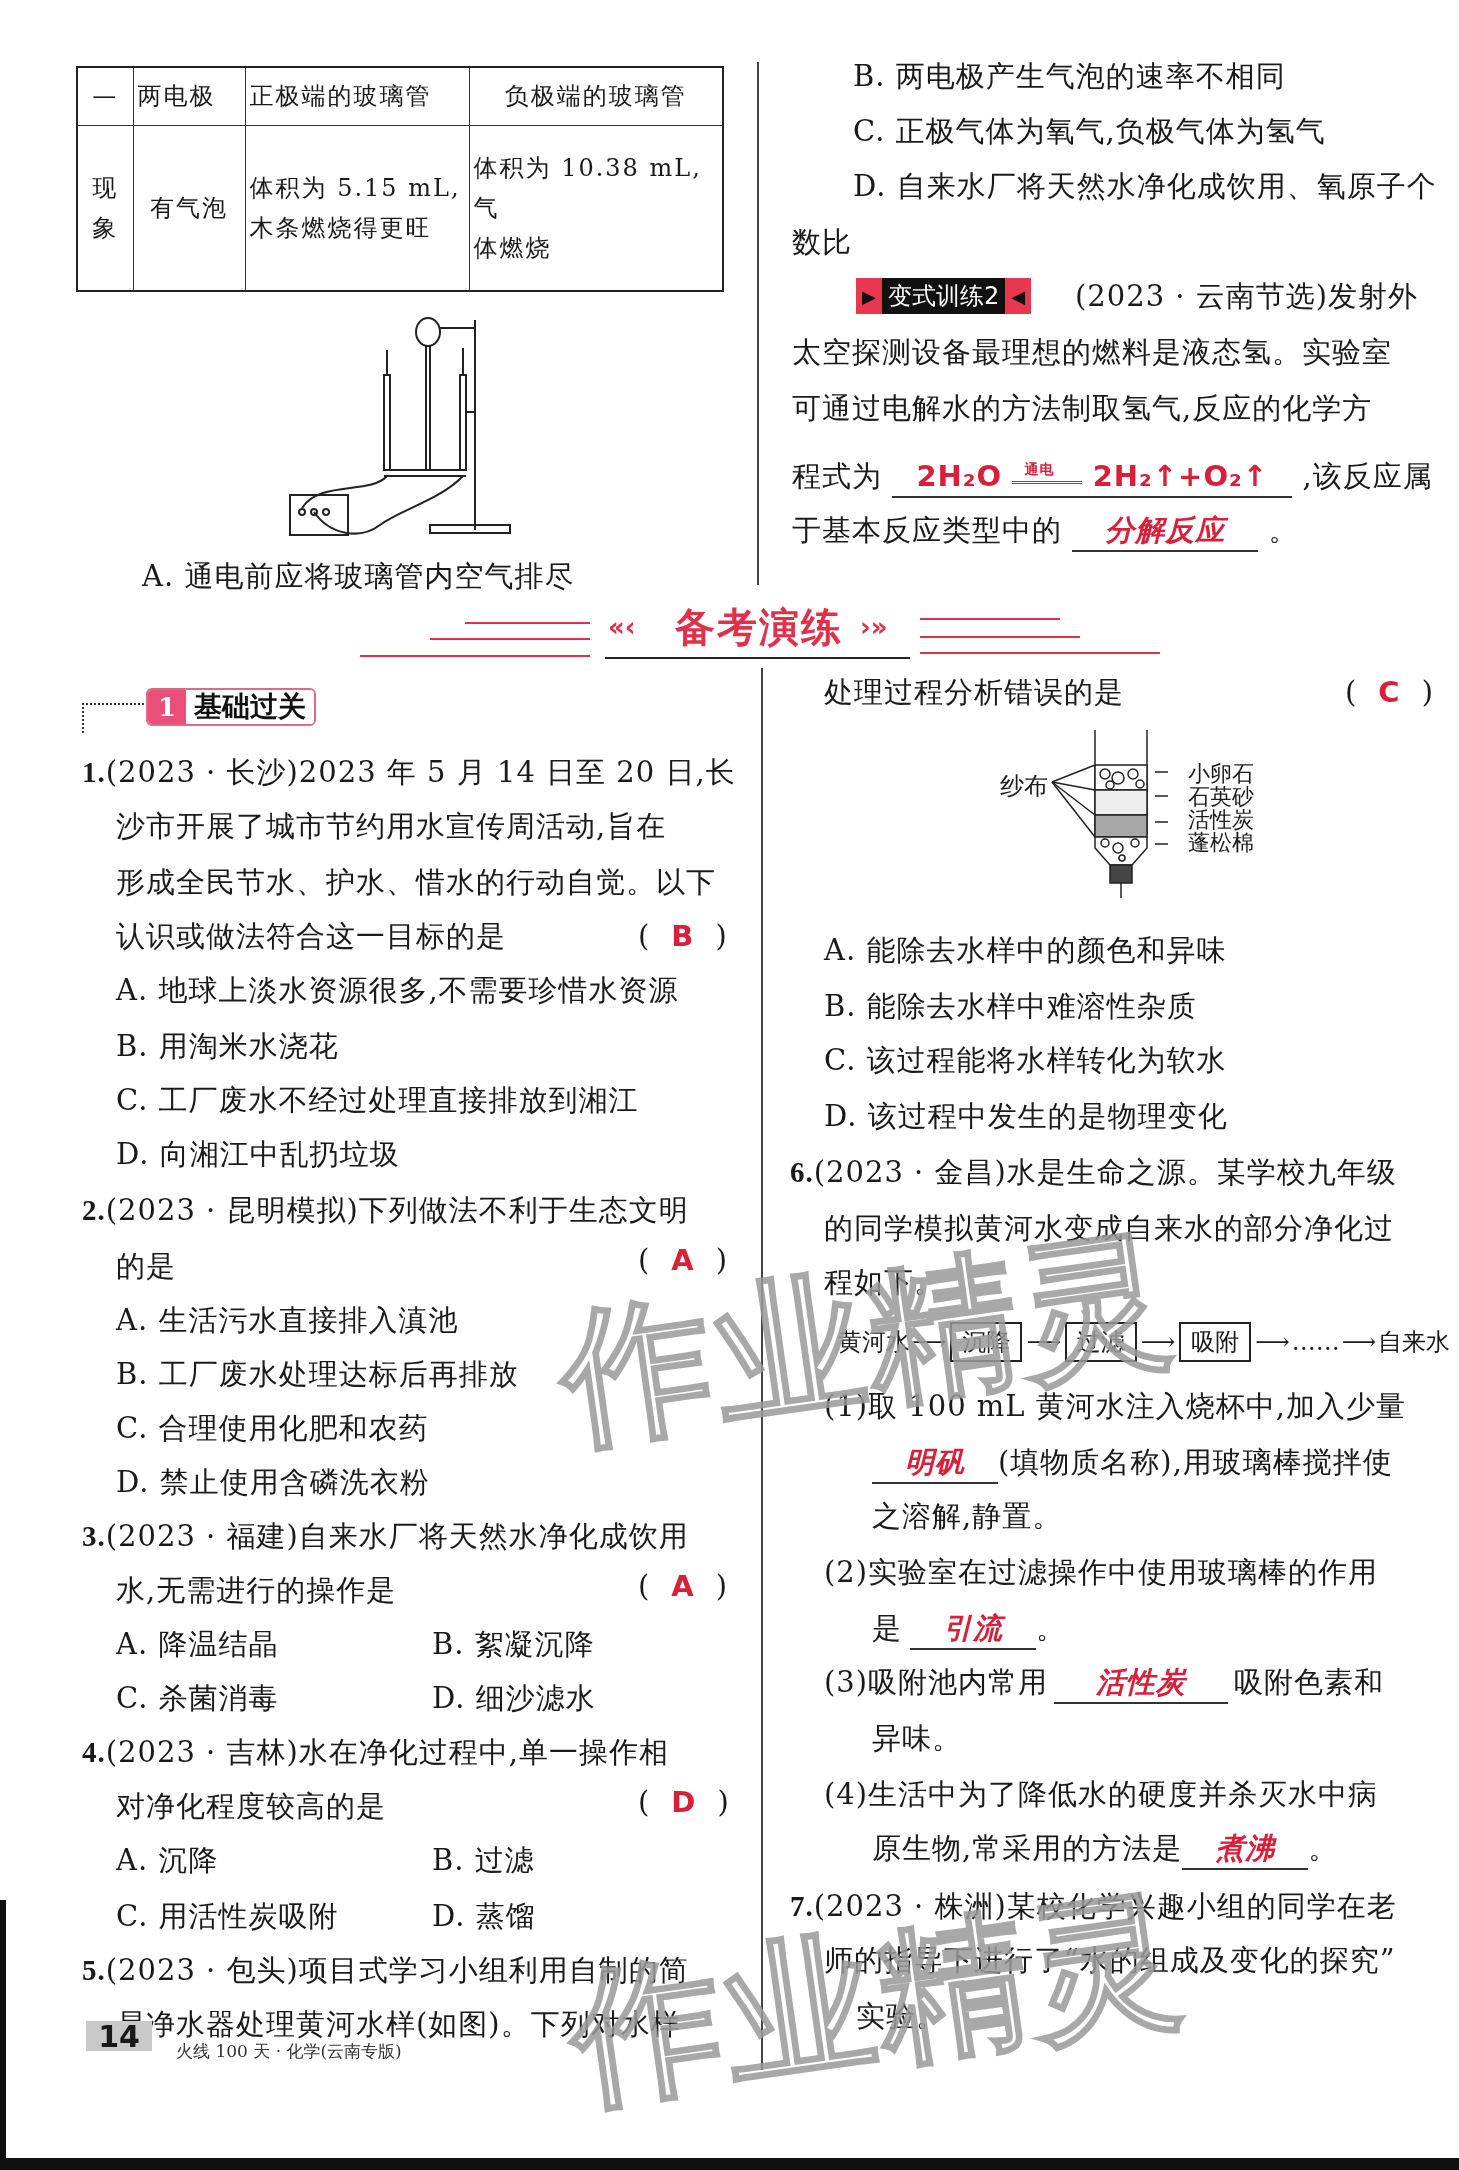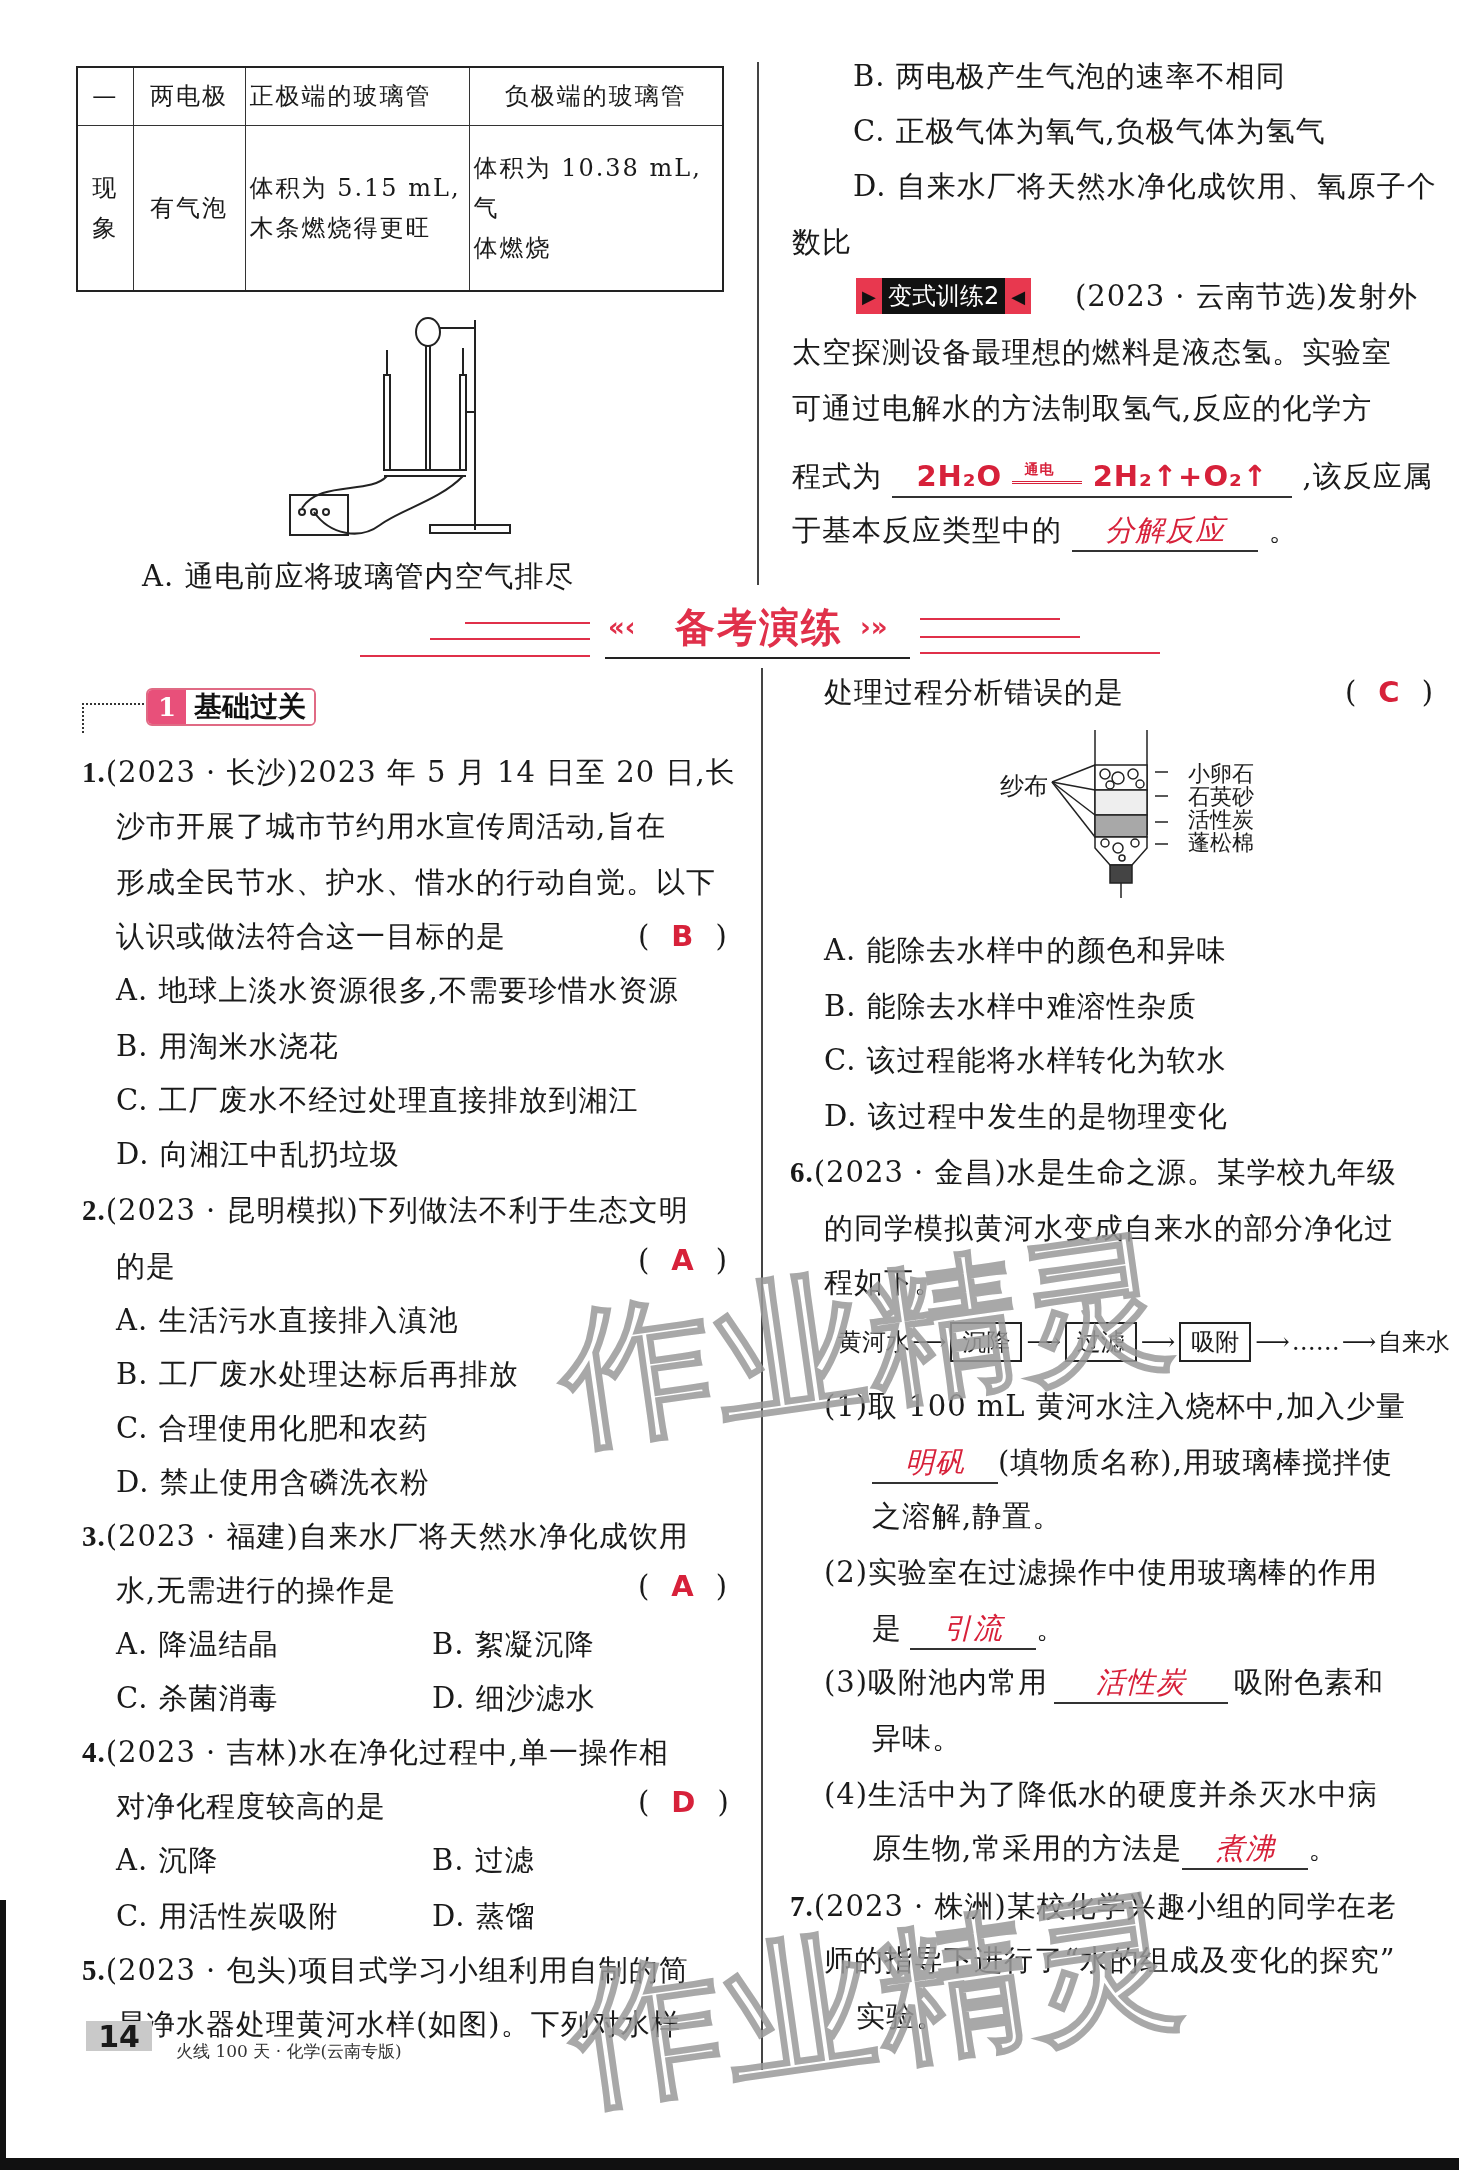--- a/index.html
+++ b/index.html
@@ -1,21 +1,21 @@
 <!DOCTYPE html>
 <html><head>
 <meta charset="utf-8">
 <style>
   * { box-sizing: border-box; margin: 0; padding: 0; }
   html, body { width: 1459px; height: 2170px; background: #ffffff; overflow: hidden; }
   body { position: relative; font-family: "DejaVu Serif", "Liberation Serif", serif; color: #1a1a1a; }
   .abs { position: absolute; }
   .t { position: absolute; font-size: 29px; line-height: 40px; white-space: nowrap; letter-spacing: 1px; }
   .red { color: #d7213a; font-weight: bold; font-family: "DejaVu Sans", "Liberation Sans", sans-serif; }
-  .ans-hand { color: #d7213a; font-weight: normal; font-style: italic; }
+  .ans-hand { color: #d7213a; font-weight: bold; font-style: italic; }
   .uline { display: inline-block; border-bottom: 2px solid #333; text-align: center; }
   .qnum { font-weight: bold; font-family: "Liberation Serif", serif; }
   .paren { letter-spacing: 0; }
 
   
   .tbl { position: absolute; left: 76px; top: 66px; width: 648px; height: 226px; border: 2px solid #222; border-collapse: collapse; }
   .tbl td { border: 1.5px solid #333; font-size: 24px; line-height: 40px; vertical-align: middle; padding: 0 4px; letter-spacing: 2px; }
 
   .divider { position: absolute; width: 1.5px; background: #444; }
 
@@ -46,21 +46,21 @@
 
   .watermark { position: absolute; font-size: 150px; font-weight: bold; color: transparent; -webkit-text-stroke: 2px #9a9a9a; font-family: "DejaVu Sans", sans-serif; transform: rotate(-8deg); letter-spacing: 4px; opacity: 0.85; }
 </style>
 </head>
 <body>
 
 <table class="tbl">
   <tbody>
       <tr style="height:58px">
     <td style="width:56px;text-align:center">—</td>
-    <td style="width:112px;text-align:center">两电极</td>
+    <td style="width:112px;">两电极</td>
     <td style="width:224px;text-align:left">正极端的玻璃管</td>
     <td style="text-align:center">负极端的玻璃管</td>
   </tr>
   <tr>
     <td style="text-align:center;padding:8px">现象</td>
     <td style="text-align:center">有气泡</td>
     <td>
       <div>体积为 5.15 mL,</div>
       <div>木条燃烧得更旺</div>
     </td>

